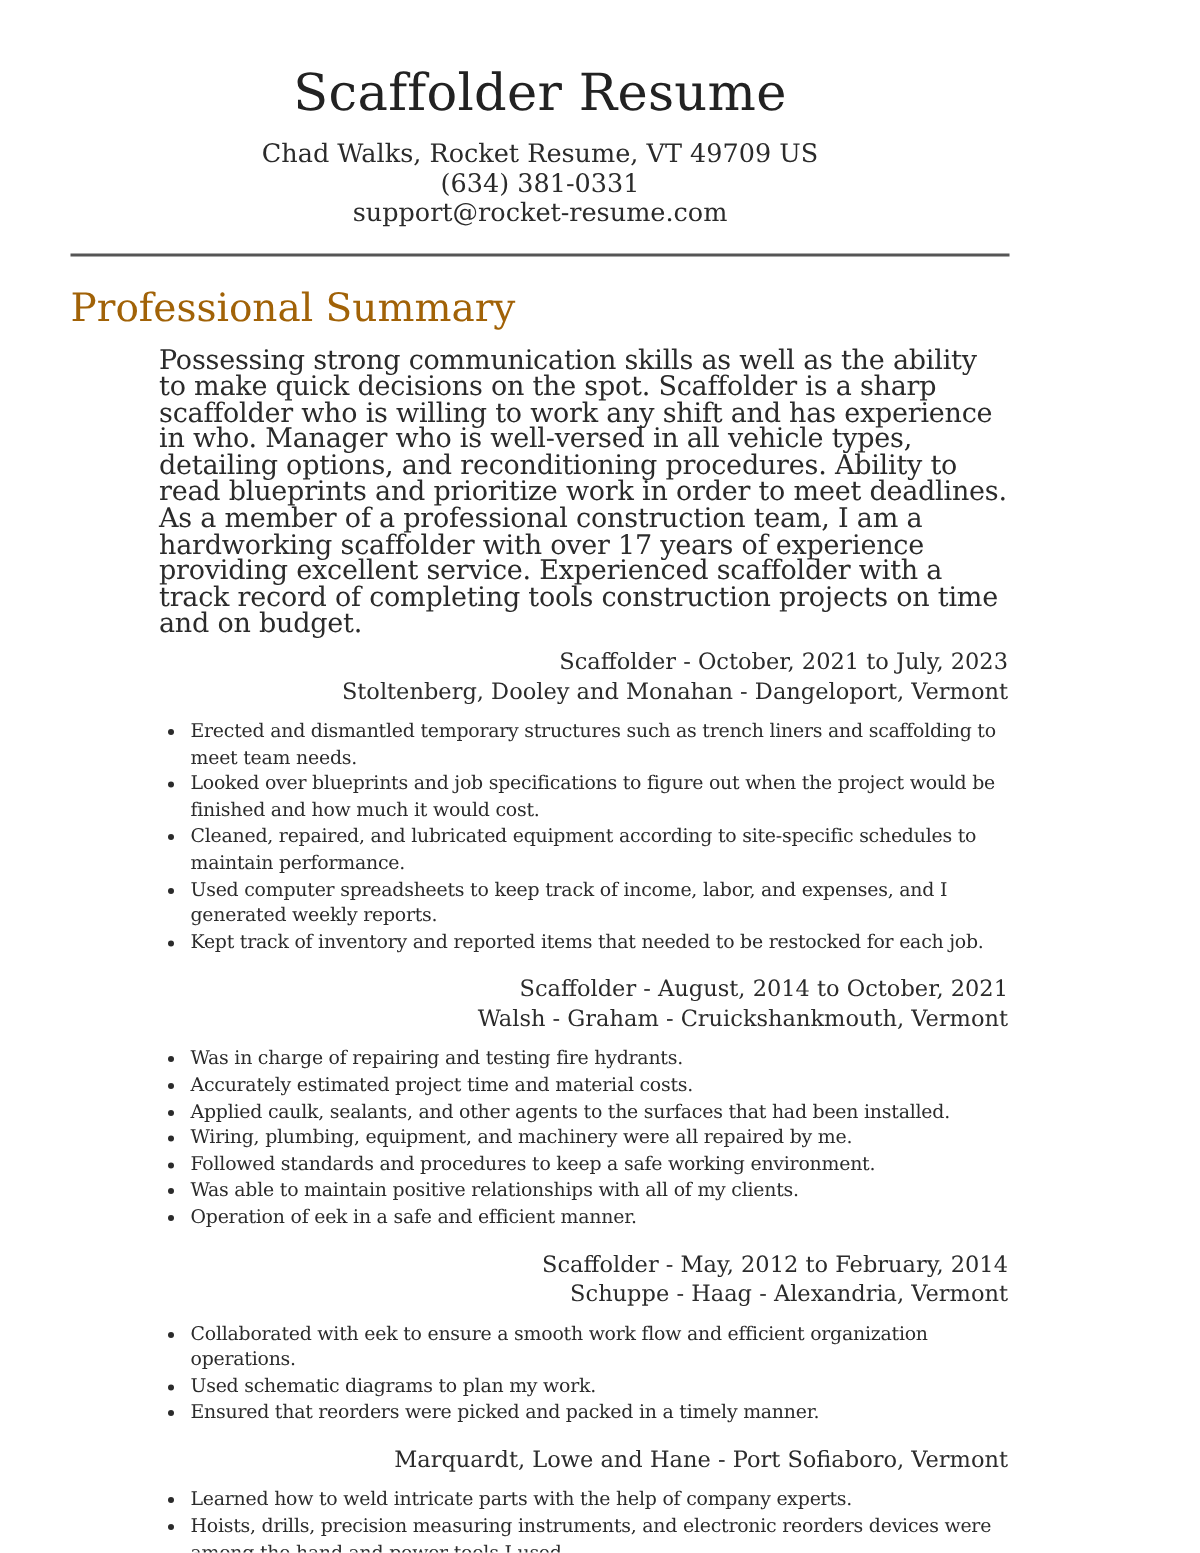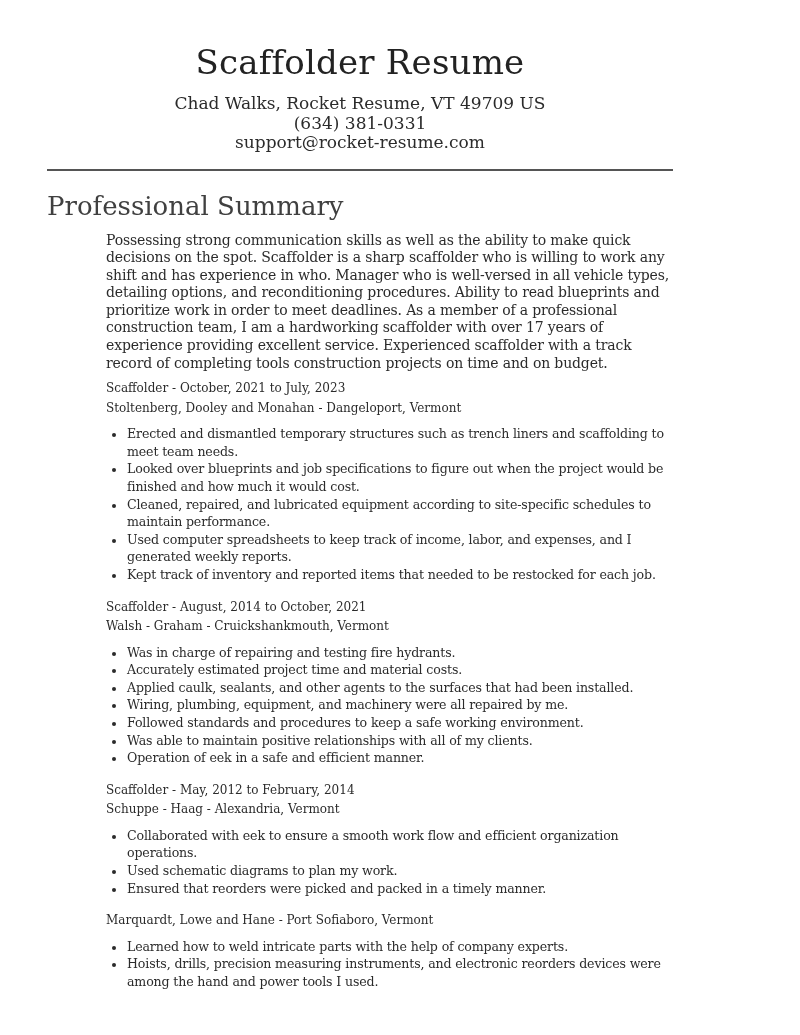--- a/index.html
+++ b/index.html
@@ -25,37 +25,38 @@
     .divider {
       margin: 16px 47px 0 47px;
       height: 0;
       border-top: 2px solid #555;
     }
     .section-title {
       font-size: 26px;
       font-weight: normal;
       margin: 0 0 0 47px;
       line-height: 34px;
-      color: #404040;
+      color: #a16207;
     }
     .summary-title { margin-top: 18px; }
     .summary {
       margin: 9px 48px 0 106px;
-      font-size: 14px;
+      font-size: 18px;
       line-height: 17.6px;
       letter-spacing: -0.15px;
     }
     .work-title { margin-top: 9px; }
     .job { margin-left: 106px; margin-right: 48px; }
     .job-first { margin-top: 7px; }
     .job + .job { margin-top: 14px; }
     .job-line {
-      font-size: 12px;
+      font-size: 15px;
       line-height: 19.5px;
       white-space: nowrap;
+      text-align: right;
     }
     .bullets {
       list-style: none;
       margin: 7px 0 0 0;
       padding: 0;
     }
     .bullets li {
       position: relative;
       padding-left: 21px;
       font-size: 12.6px;

